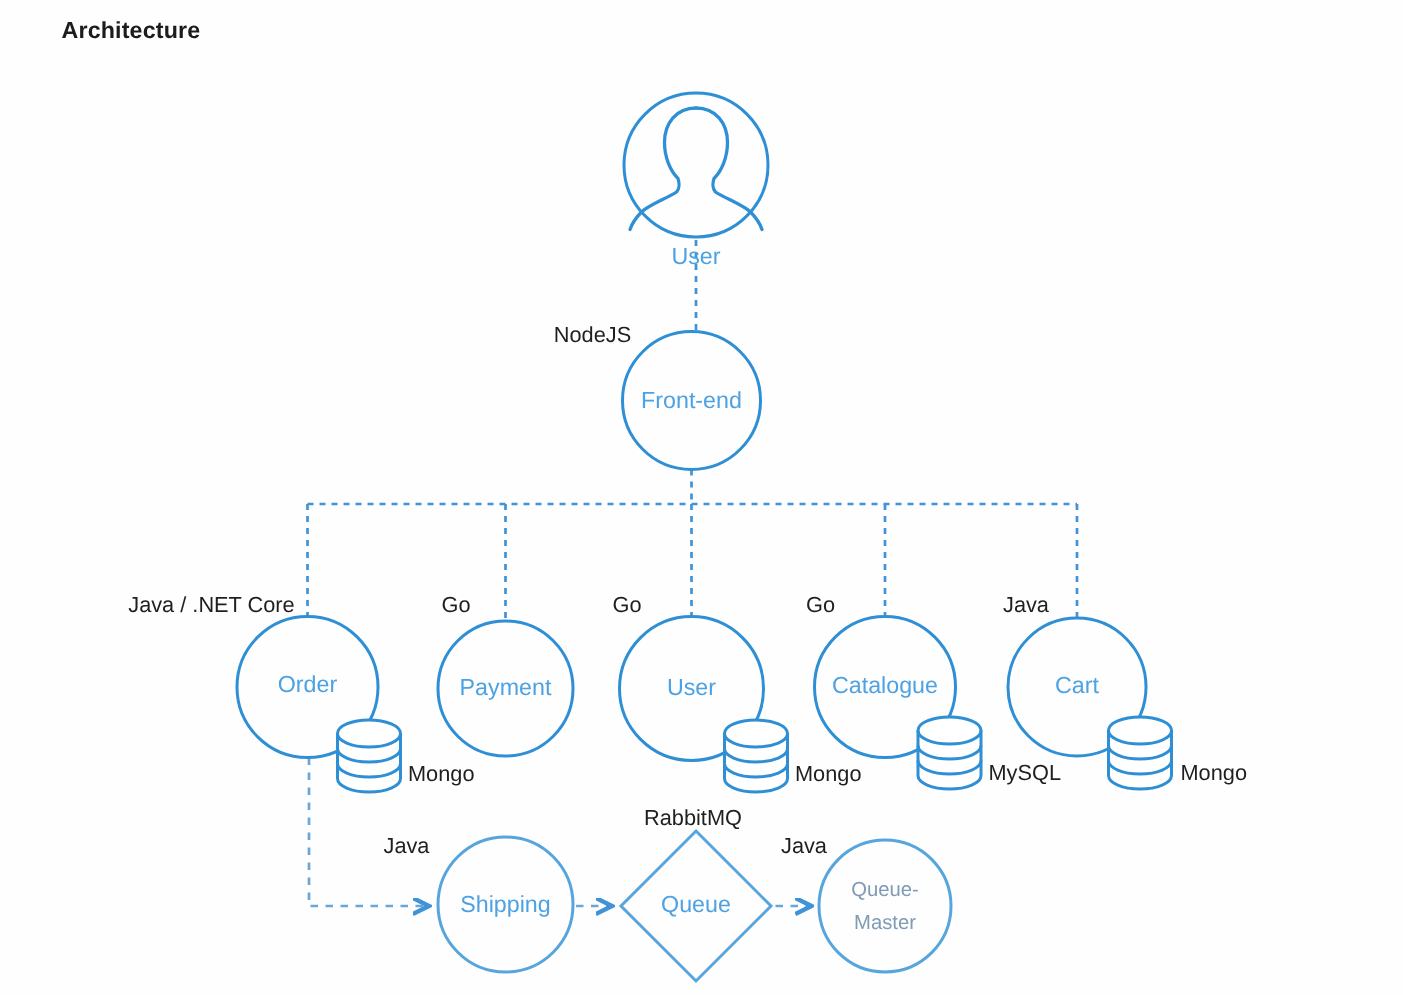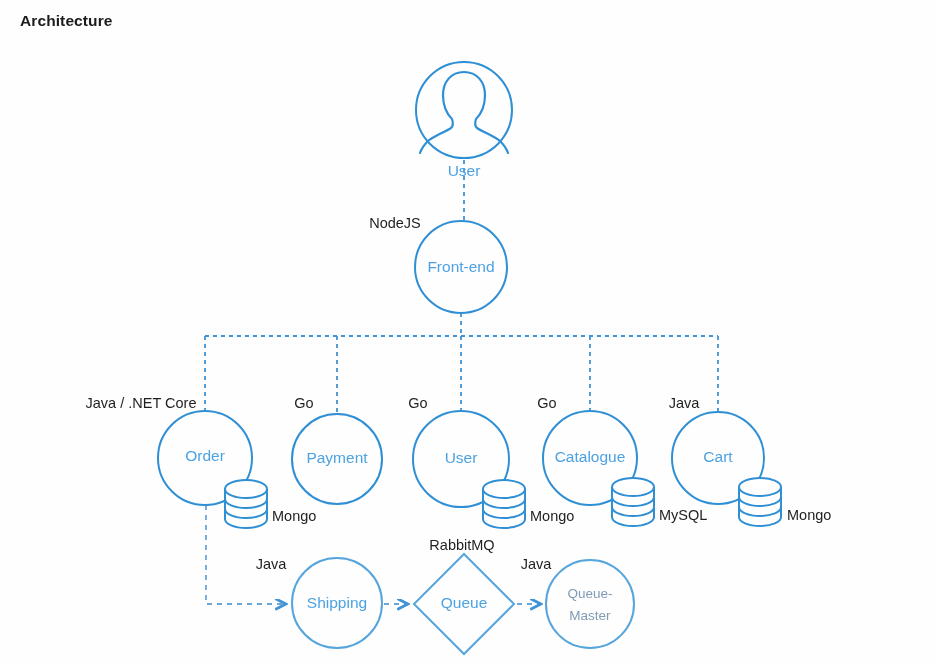--- a/index.html
+++ b/index.html
@@ -16,21 +16,21 @@
   }
   #canvas {
     position: absolute;
     left: 0; top: 0;
     width: 935px;
     height: 663px;
     background: #fefefe;
   }
   #page-title {
     position: absolute;
-    left: 20px;
+    left: 41px;
     top: 12px;
     font-size: 15.5px;
     font-weight: bold;
     color: #1c1c1e;
     letter-spacing: 0.1px;
   }
   svg.diagram {
     position: absolute;
     left: 0;
     top: 0;

